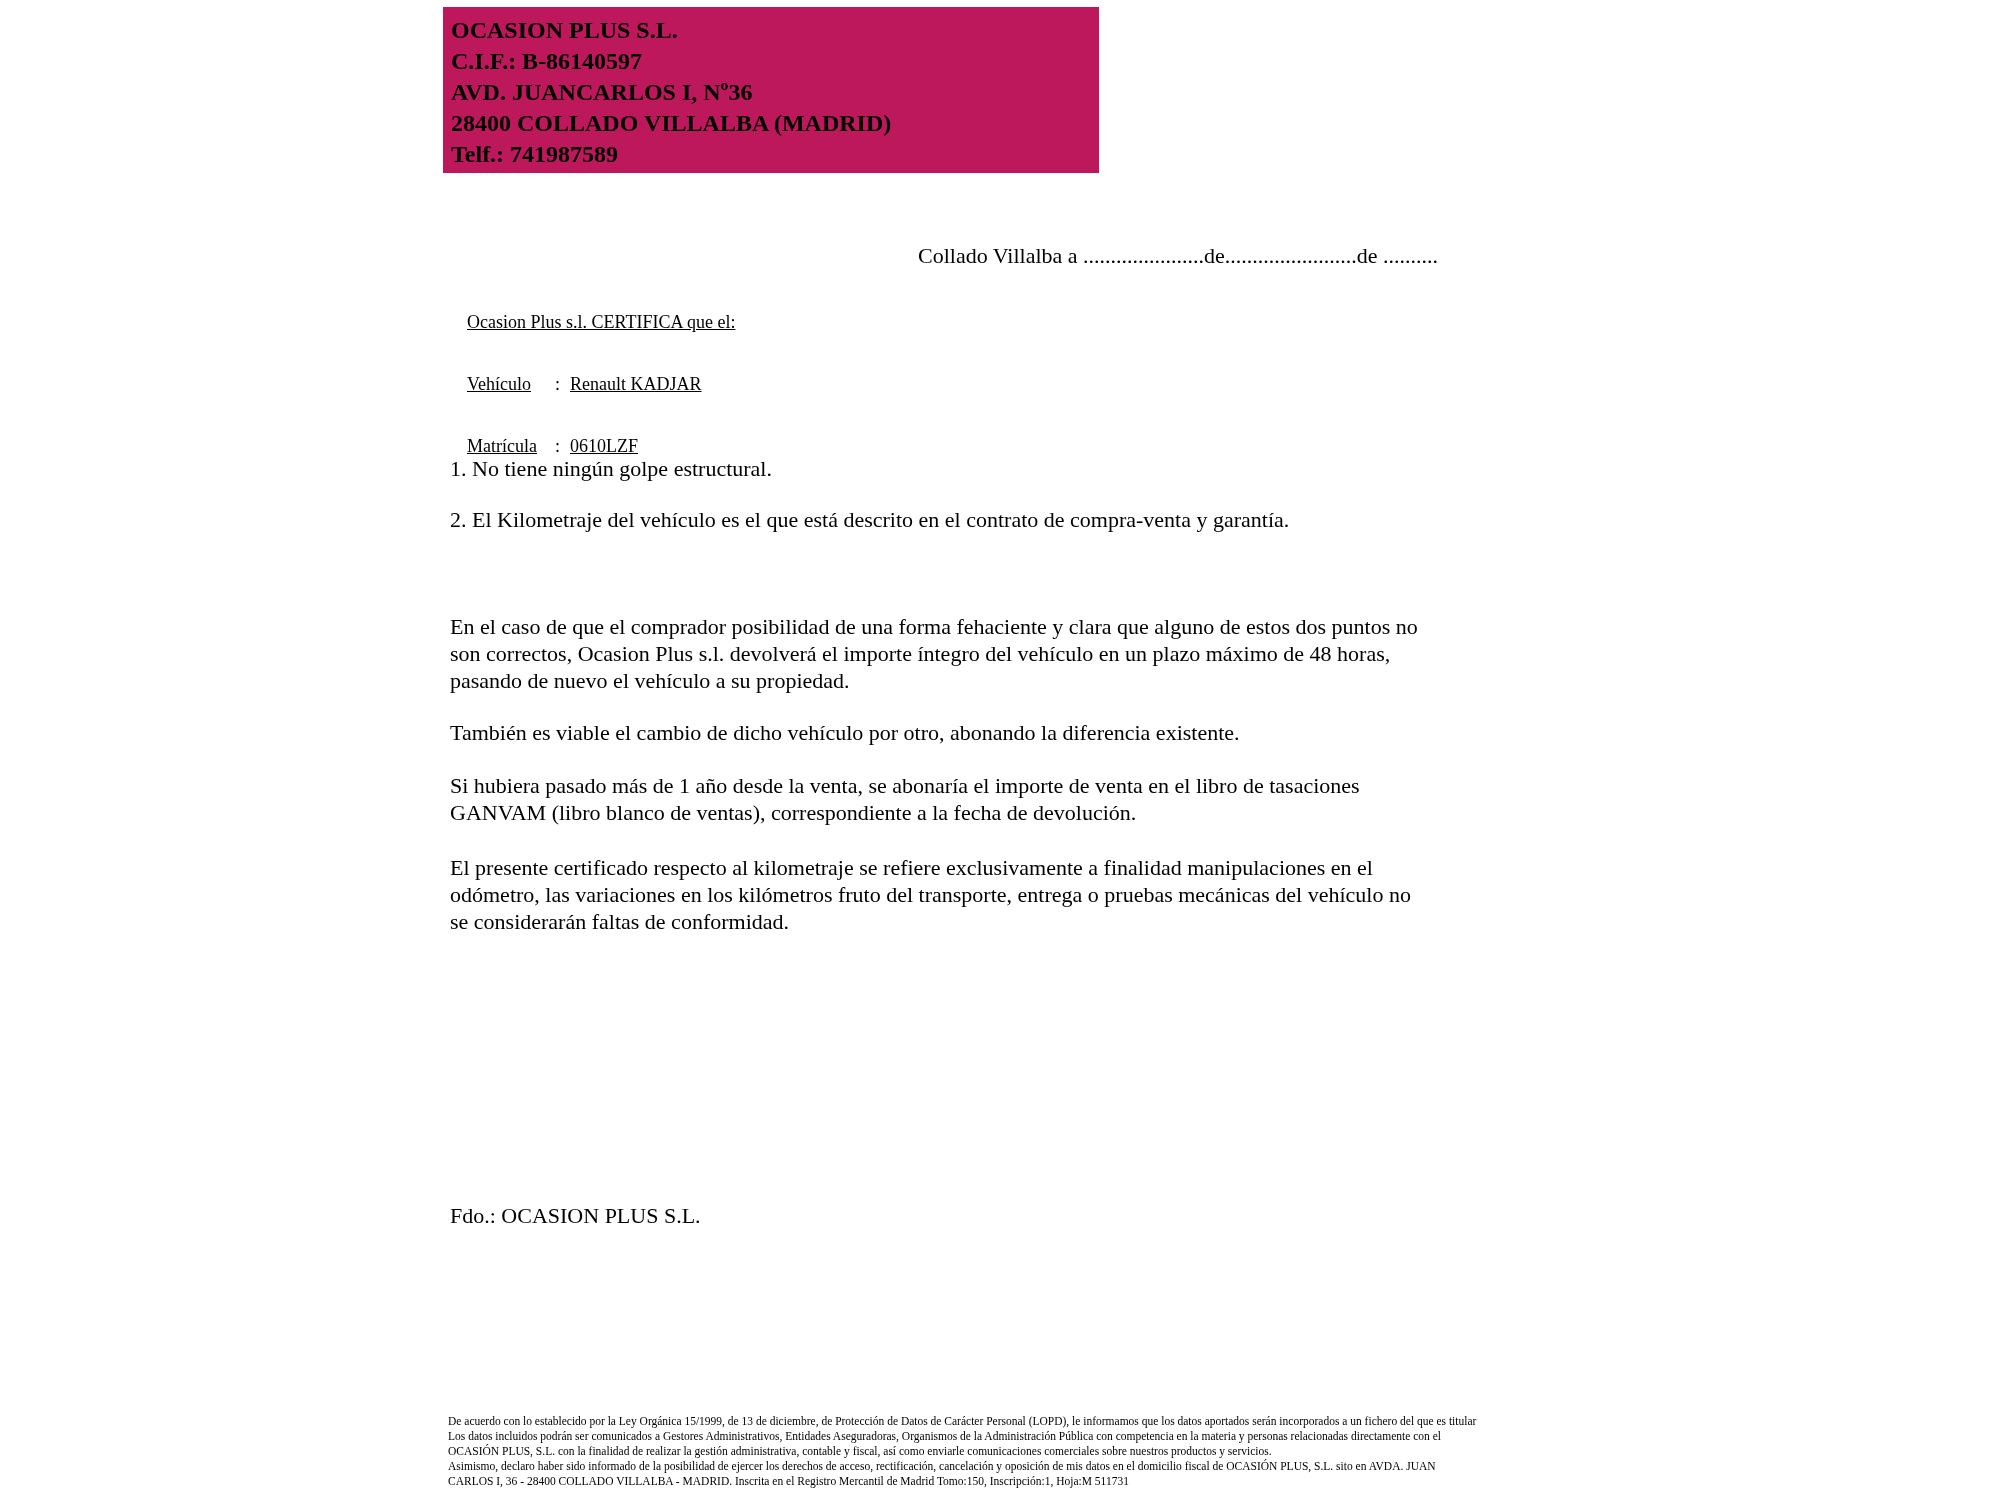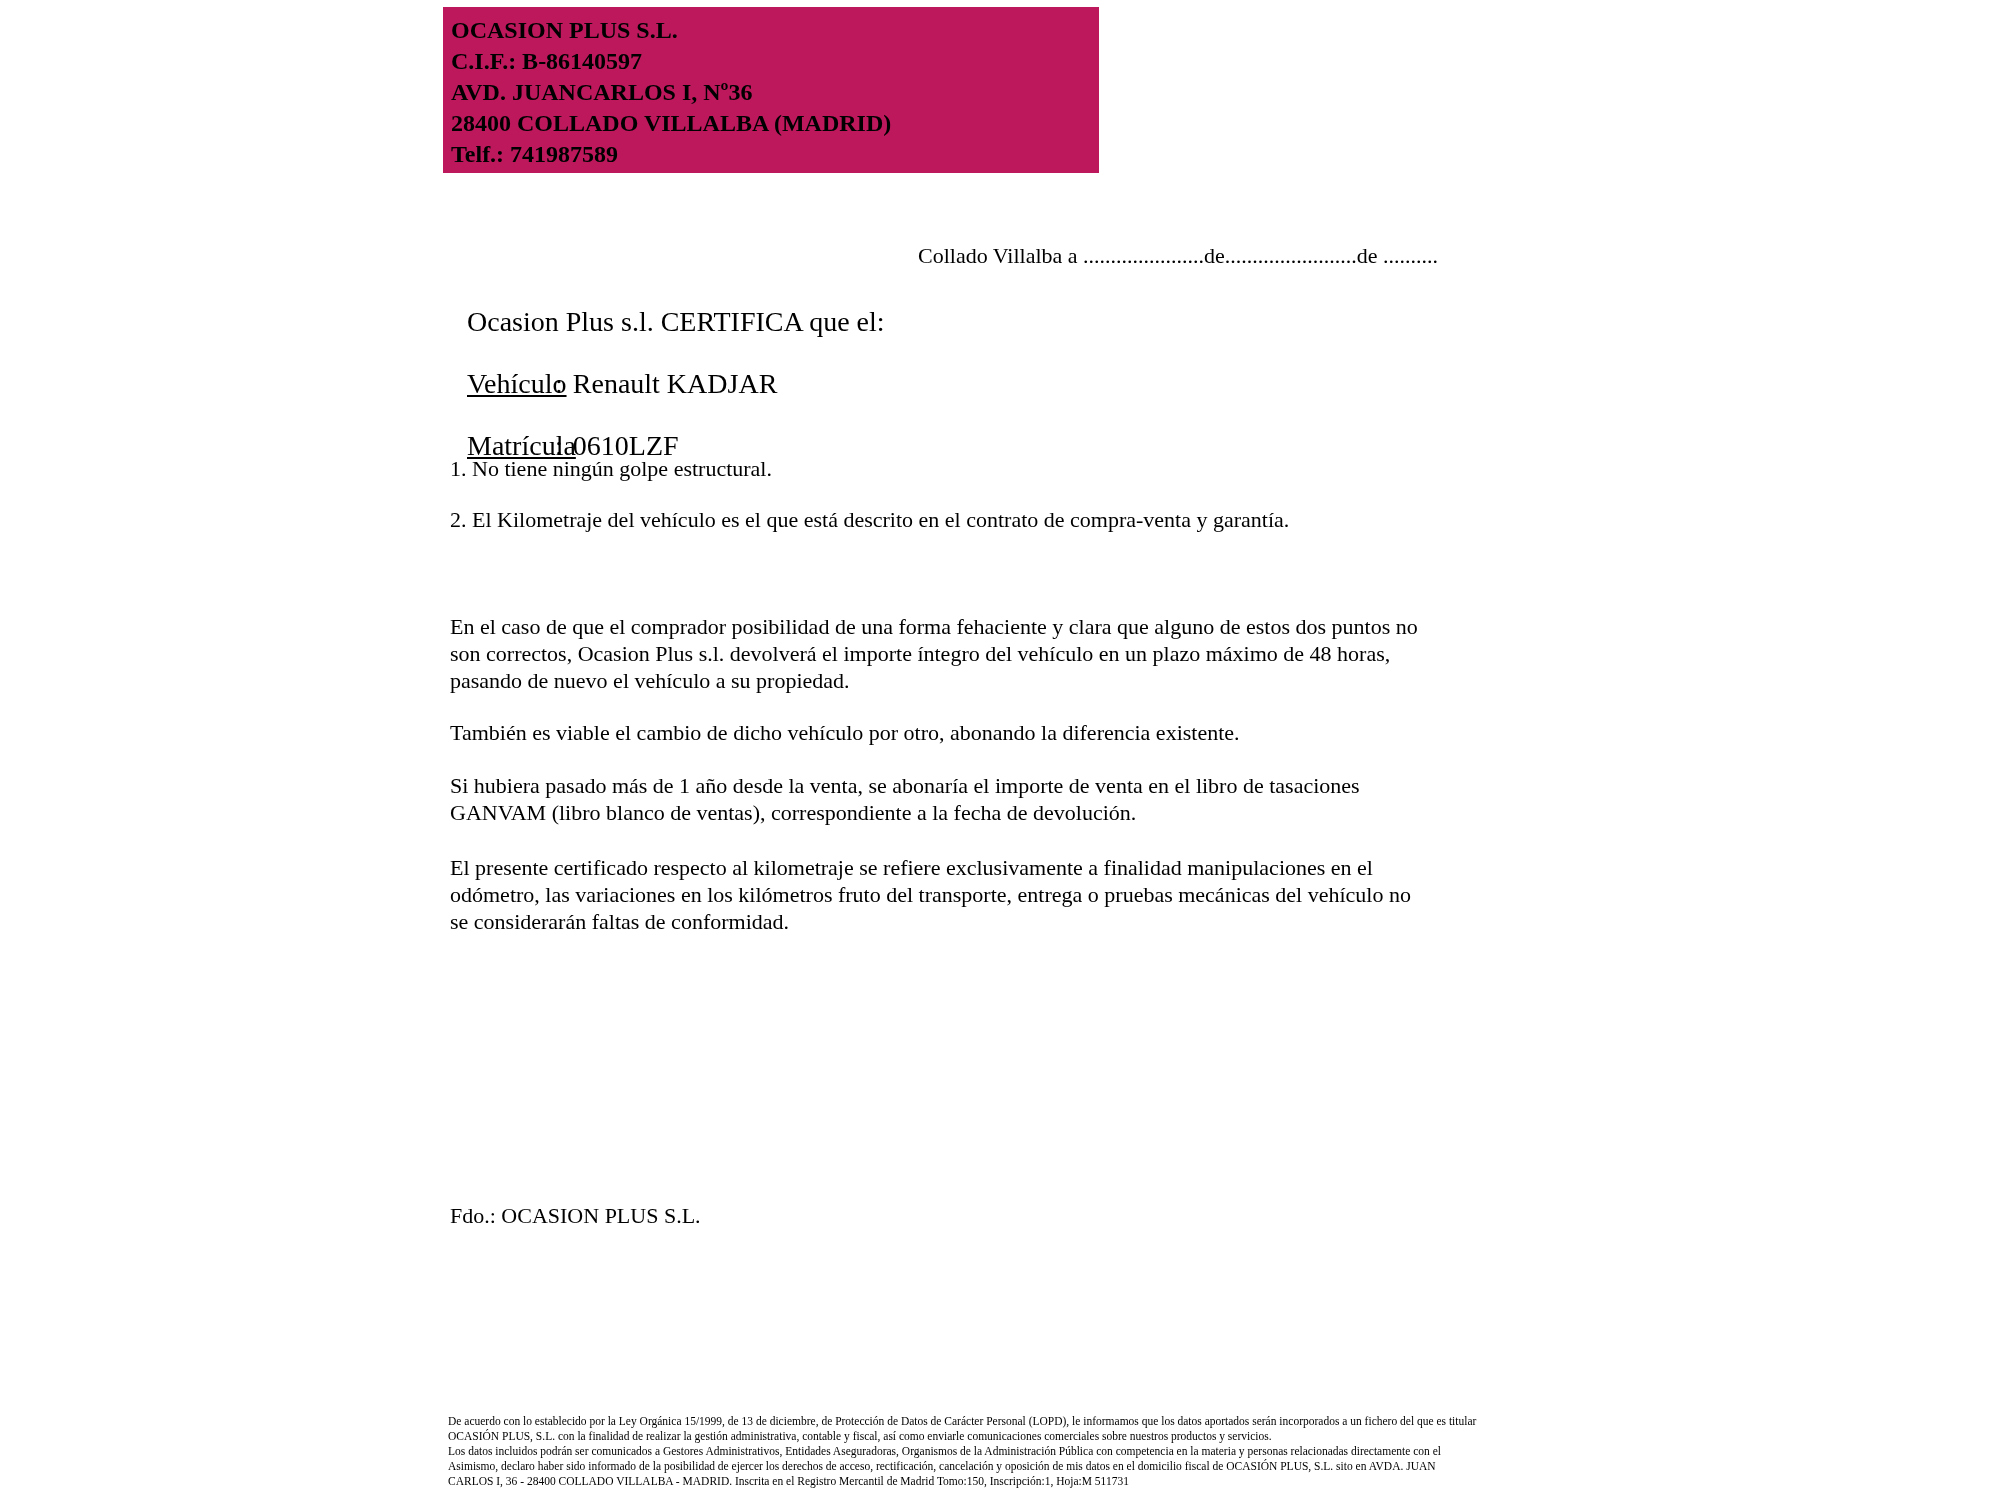--- a/index.html
+++ b/index.html
@@ -28,21 +28,21 @@
 
   
   .date-line {
     left: 918px; top: 243px;
     font-size: 22px;
     white-space: nowrap;
   }
 
   
   .cert-block { left: 467px; top: 305px; }
-  .cert-line { font-size: 28px; line-height: 34px; white-space: nowrap; }
+  .cert-line { font-size: 18px; line-height: 34px; white-space: nowrap; text-decoration: underline; }
   .cert-label {
     display: inline-block;
     width: 88px;
     text-decoration: underline;
     margin-top: 28px;
   }
   .cert-sep { display: inline-block; margin-right: 10px; }
 
   
   .condition { font-size: 22px; white-space: nowrap; }
@@ -112,17 +112,17 @@
 <div class="abs para para-4">
   <div class="pline">El presente certificado respecto al kilometraje se refiere exclusivamente a finalidad manipulaciones en el</div>
   <div class="pline">odómetro, las variaciones en los kilómetros fruto del transporte, entrega o pruebas mecánicas del vehículo no</div>
   <div class="pline">se considerarán faltas de conformidad.</div>
 </div>
 
 <div class="abs signature">Fdo.: OCASION PLUS S.L.</div>
 
 <div class="abs legal-footer">
   <div class="fline">De acuerdo con lo establecido por la Ley Orgánica 15/1999, de 13 de diciembre, de Protección de Datos de Carácter Personal (LOPD), le informamos que los datos aportados serán incorporados a un fichero del que es titular</div>
+  <div class="fline">Los datos incluidos podrán ser comunicados a Gestores Administrativos, Entidades Aseguradoras, Organismos de la Administración Pública con competencia en la materia y personas relacionadas directamente con el</div>
   <div class="fline">OCASIÓN PLUS, S.L. con la finalidad de realizar la gestión administrativa, contable y fiscal, así como enviarle comunicaciones comerciales sobre nuestros productos y servicios.</div>
-  <div class="fline">Los datos incluidos podrán ser comunicados a Gestores Administrativos, Entidades Aseguradoras, Organismos de la Administración Pública con competencia en la materia y personas relacionadas directamente con el</div>
   <div class="fline">Asimismo, declaro haber sido informado de la posibilidad de ejercer los derechos de acceso, rectificación, cancelación y oposición de mis datos en el domicilio fiscal de OCASIÓN PLUS, S.L. sito en AVDA. JUAN</div>
   <div class="fline">CARLOS I, 36 - 28400 COLLADO VILLALBA - MADRID. Inscrita en el Registro Mercantil de Madrid Tomo:150, Inscripción:1, Hoja:M 511731</div>
 </div>
 
 </body></html>

